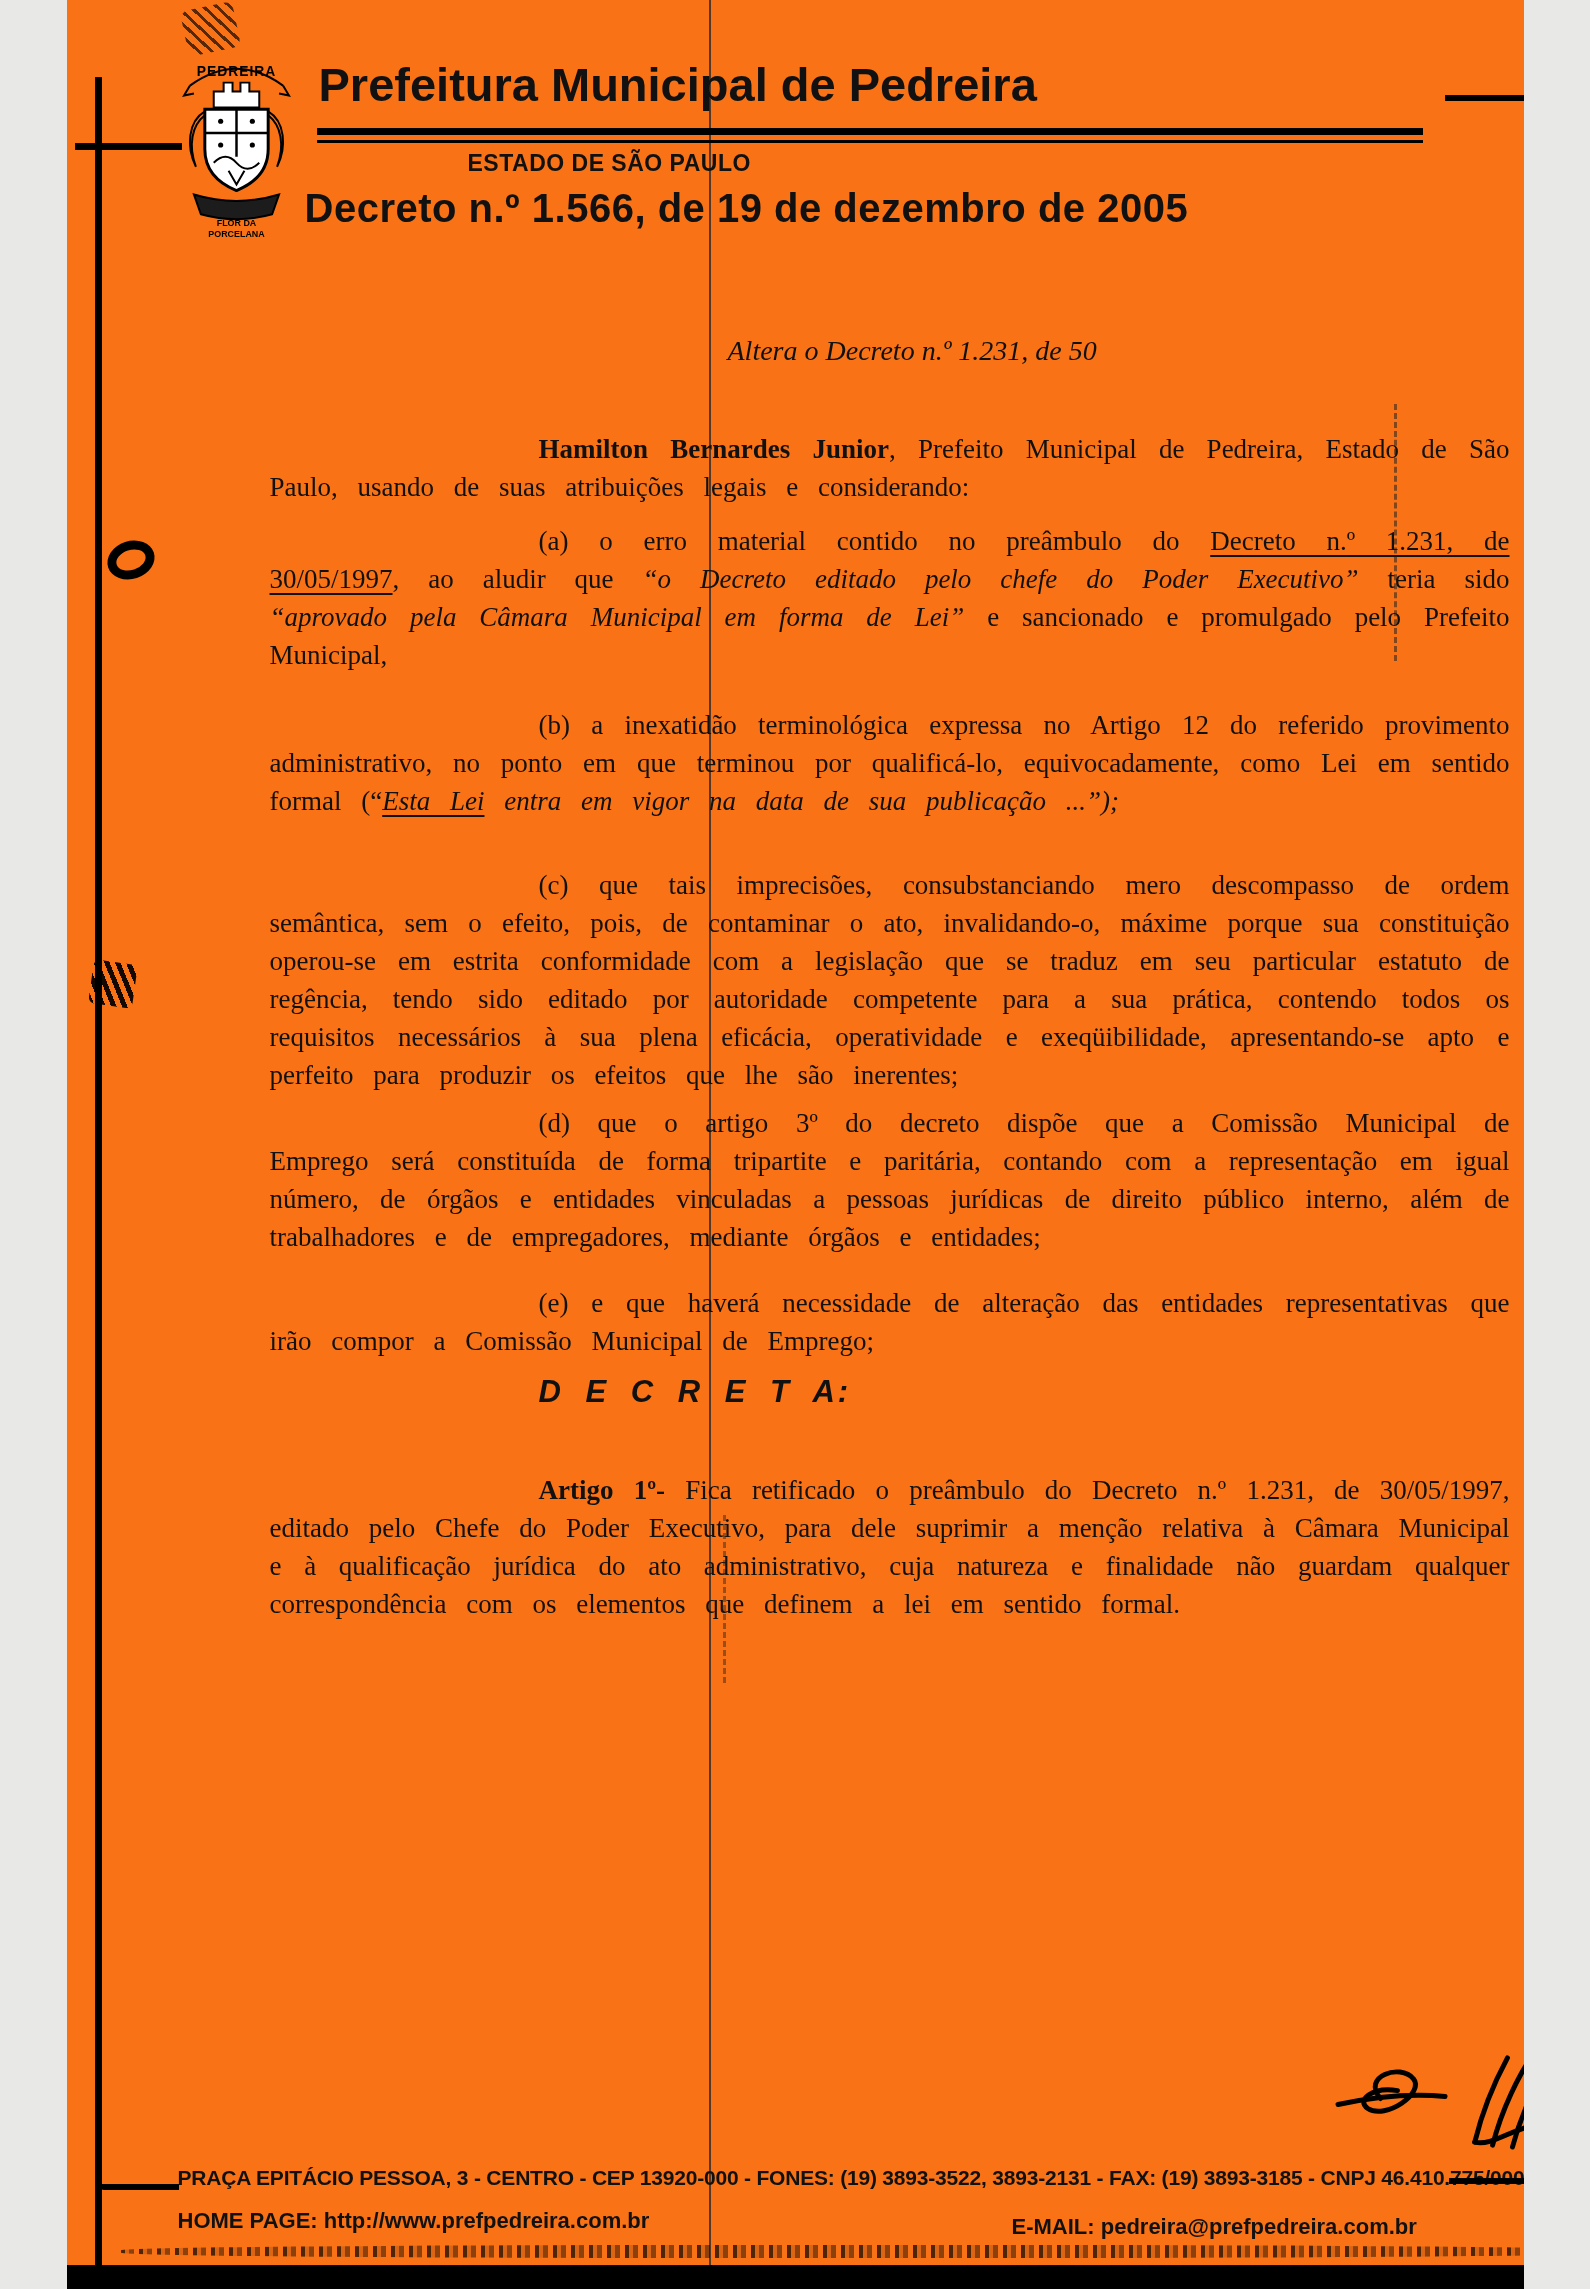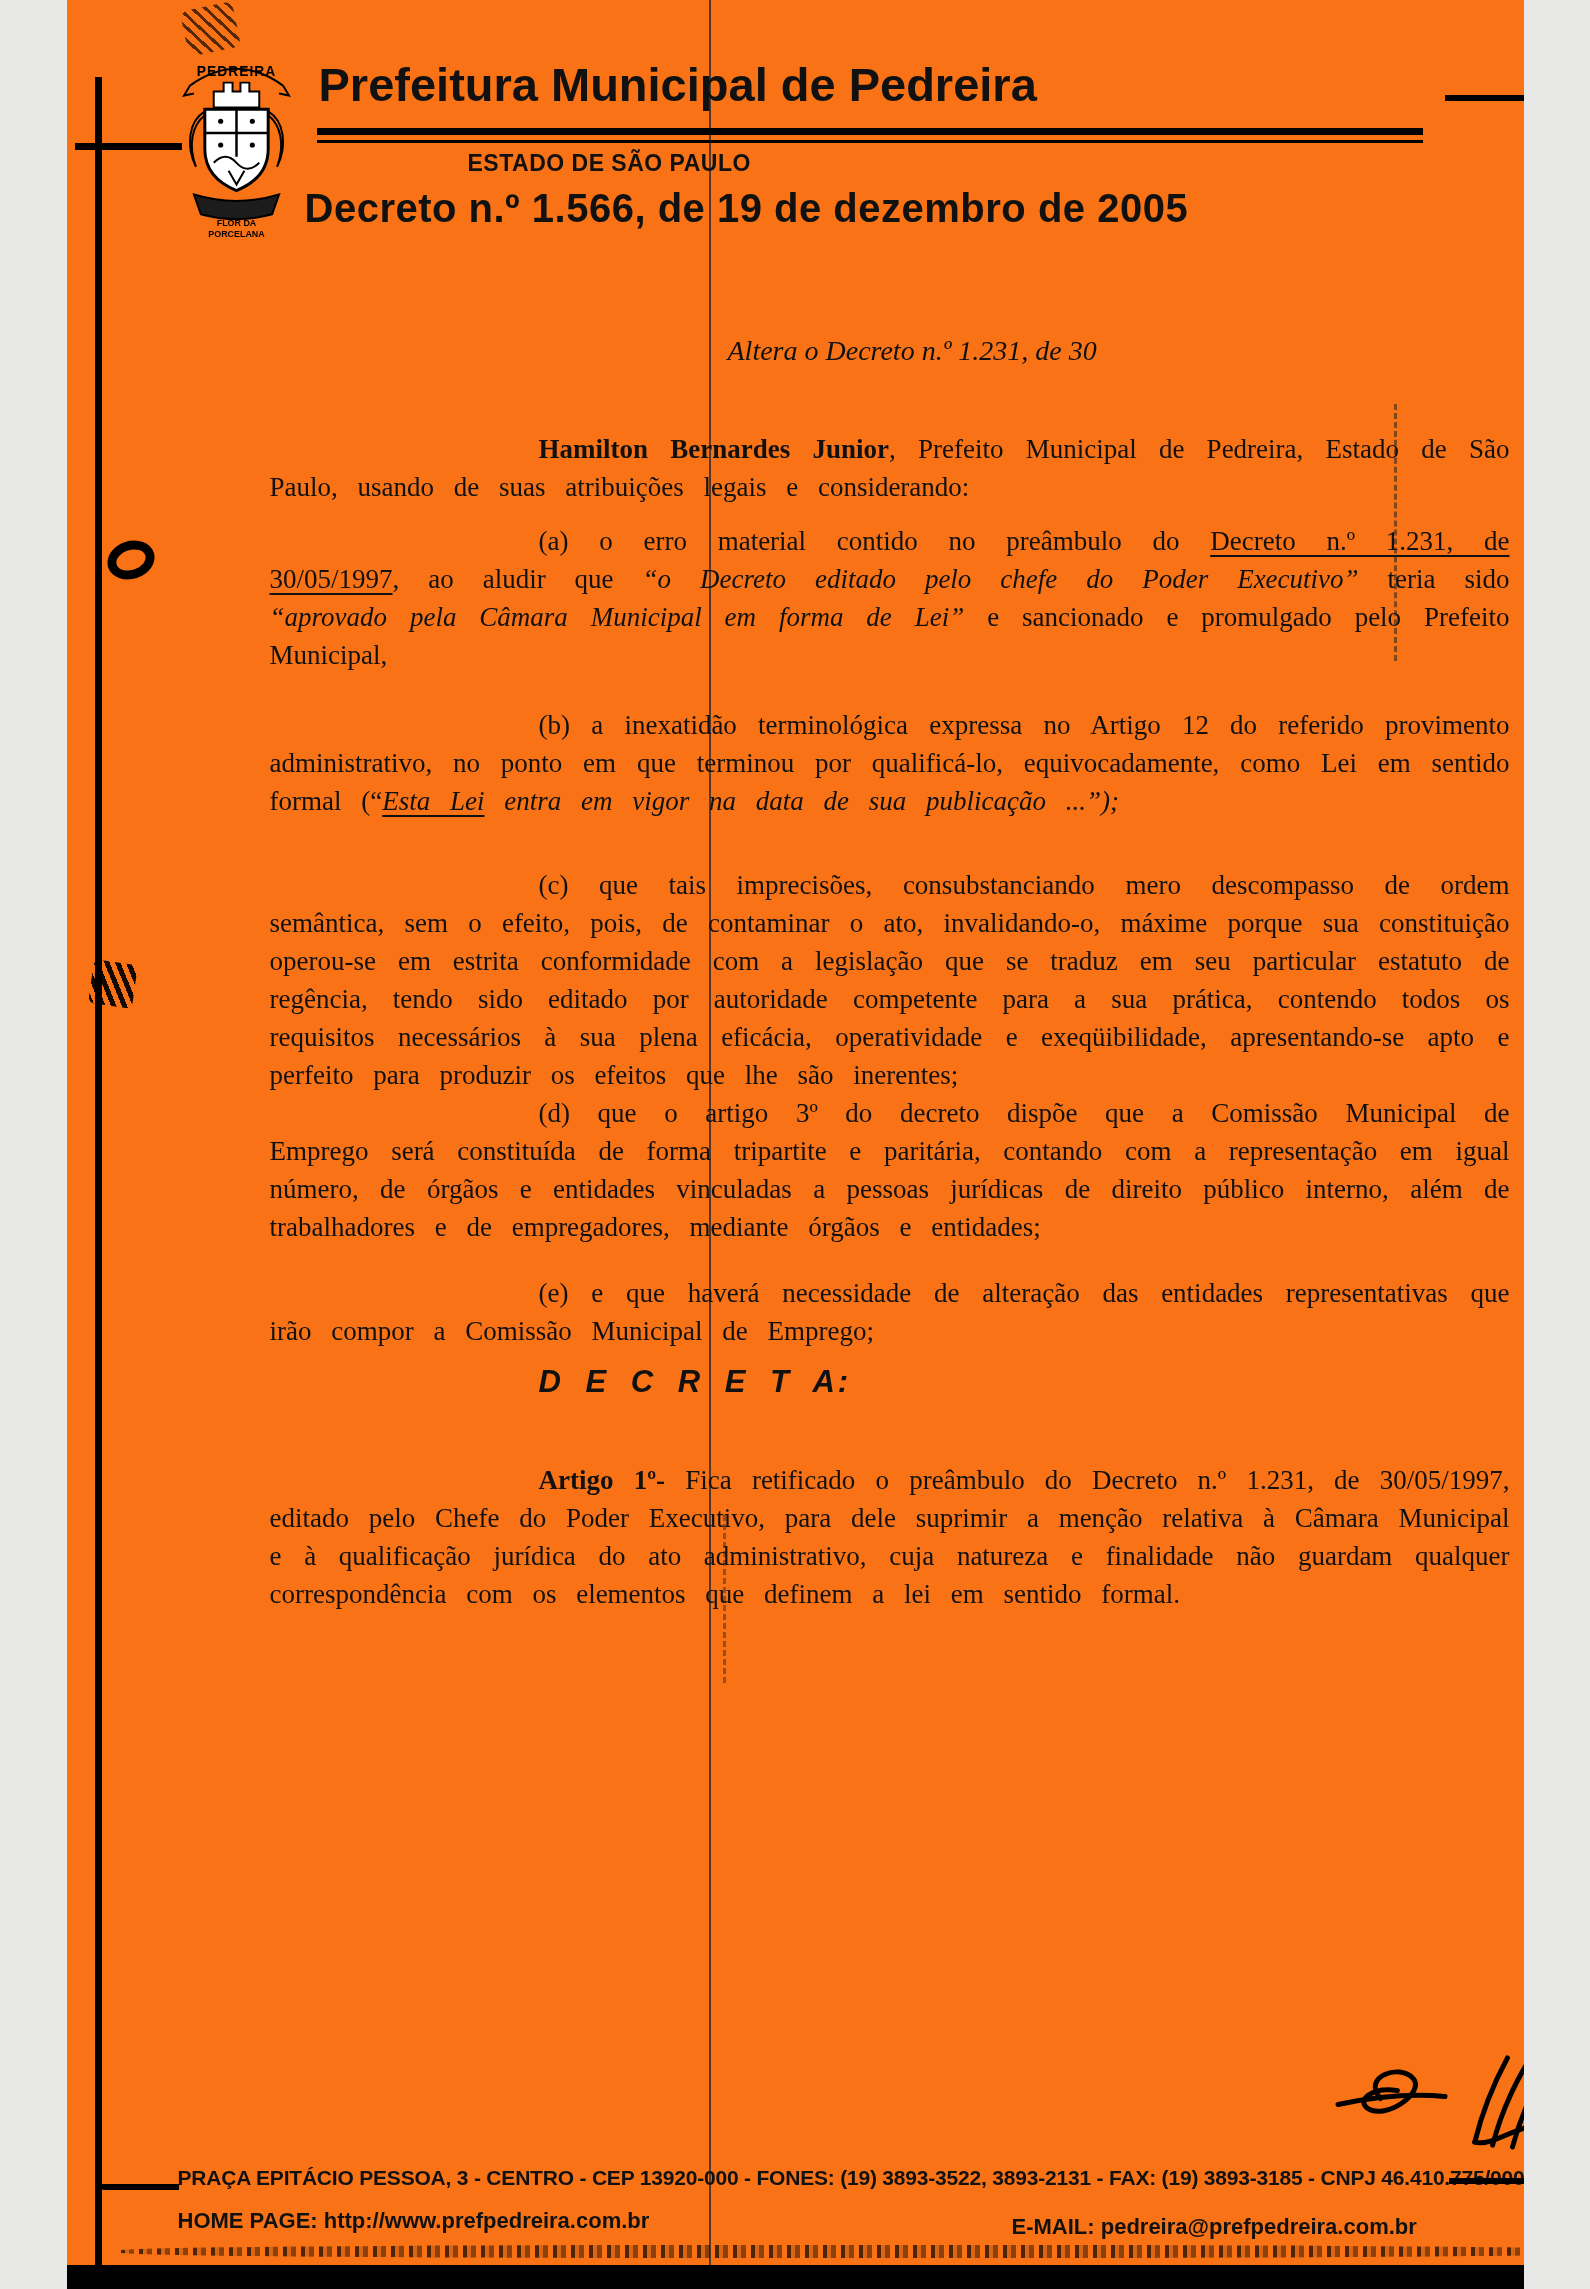--- a/index.html
+++ b/index.html
@@ -122,32 +122,32 @@
   <div class="org-name">Prefeitura Municipal de Pedreira</div>
   <div class="org-rule-a"></div>
   <div class="org-rule-b"></div>
   <div class="right-dash"></div>
   <div class="state-line">ESTADO DE SÃO PAULO</div>
   <div class="decree-title">Decreto n.º 1.566, de 19 de dezembro de 2005</div>
 
   <div class="main">
 
     <div class="citation" style="margin-top:85px;">
-      <div class="c1">Altera o Decreto n.º 1.231, de 30</div>
+      <div class="c1">Altera o Decreto n.º 1.231, de 50</div>
     </div>
 
     <p class="para" style="margin-top:59px;"><span class="bold">Hamilton Bernardes Junior</span><span>, Prefeito Municipal de Pedreira, Estado de São Paulo, usando de suas atribuições legais e considerando:</span></p>
 
     <p class="para" style="margin-top:16px;"><span>(a) o erro material contido no preâmbulo do </span><span class="ul">Decreto n.º 1.231, de 30/05/1997</span><span>, ao aludir que </span><i>“o Decreto editado pelo chefe do Poder Executivo”</i><span> teria sido </span><i>“aprovado pela Câmara Municipal em forma de Lei”</i><span> e sancionado e promulgado pelo Prefeito Municipal,</span></p>
 
     <p class="para" style="margin-top:32px;"><span>(b) a inexatidão terminológica expressa no Artigo 12 do referido provimento administrativo, no ponto em que terminou por qualificá-lo, equivocadamente, como Lei em sentido formal (“</span><i class="ul">Esta Lei</i><i> entra em vigor na data de sua publicação ...”);</i></p>
 
     <p class="para" style="margin-top:46px;"><span>(c) que tais imprecisões, consubstanciando mero descompasso de ordem semântica, sem o efeito, pois, de contaminar o ato, invalidando-o, máxime porque sua constituição operou-se em estrita conformidade com a legislação que se traduz em seu particular estatuto de regência, tendo sido editado por autoridade competente para a sua prática, contendo todos os requisitos necessários à sua plena eficácia, operatividade e exeqüibilidade, apresentando-se apto e perfeito para produzir os efeitos que lhe são inerentes;</span></p>
 
-    <p class="para" style="margin-top:0;"><span>(d) que o artigo 3º do decreto dispõe que a Comissão Municipal de Emprego será constituída de forma tripartite e paritária, contando com a representação em igual número, de órgãos e entidades vinculadas a pessoas jurídicas de direito público interno, além de trabalhadores e de empregadores, mediante órgãos e entidades;</span></p>
+    <p class="para" style="margin-top:10px;"><span>(d) que o artigo 3º do decreto dispõe que a Comissão Municipal de Emprego será constituída de forma tripartite e paritária, contando com a representação em igual número, de órgãos e entidades vinculadas a pessoas jurídicas de direito público interno, além de trabalhadores e de empregadores, mediante órgãos e entidades;</span></p>
 
     <p class="para" style="margin-top:28px;"><span>(e) e que haverá necessidade de alteração das entidades representativas que irão compor a Comissão Municipal de Emprego;</span></p>
 
     <p class="decreta" style="margin-top:14px;">D E C R E T A:</p>
 
     <p class="para" style="margin-top:61px;"><span class="bold">Artigo 1º- </span><span>Fica retificado o preâmbulo do Decreto n.º 1.231, de 30/05/1997, editado pelo Chefe do Poder Executivo, para dele suprimir a menção relativa à Câmara Municipal e à qualificação jurídica do ato administrativo, cuja natureza e finalidade não guardam qualquer correspondência com os elementos que definem a lei em sentido formal.</span></p>
 
 
   </div>
 

